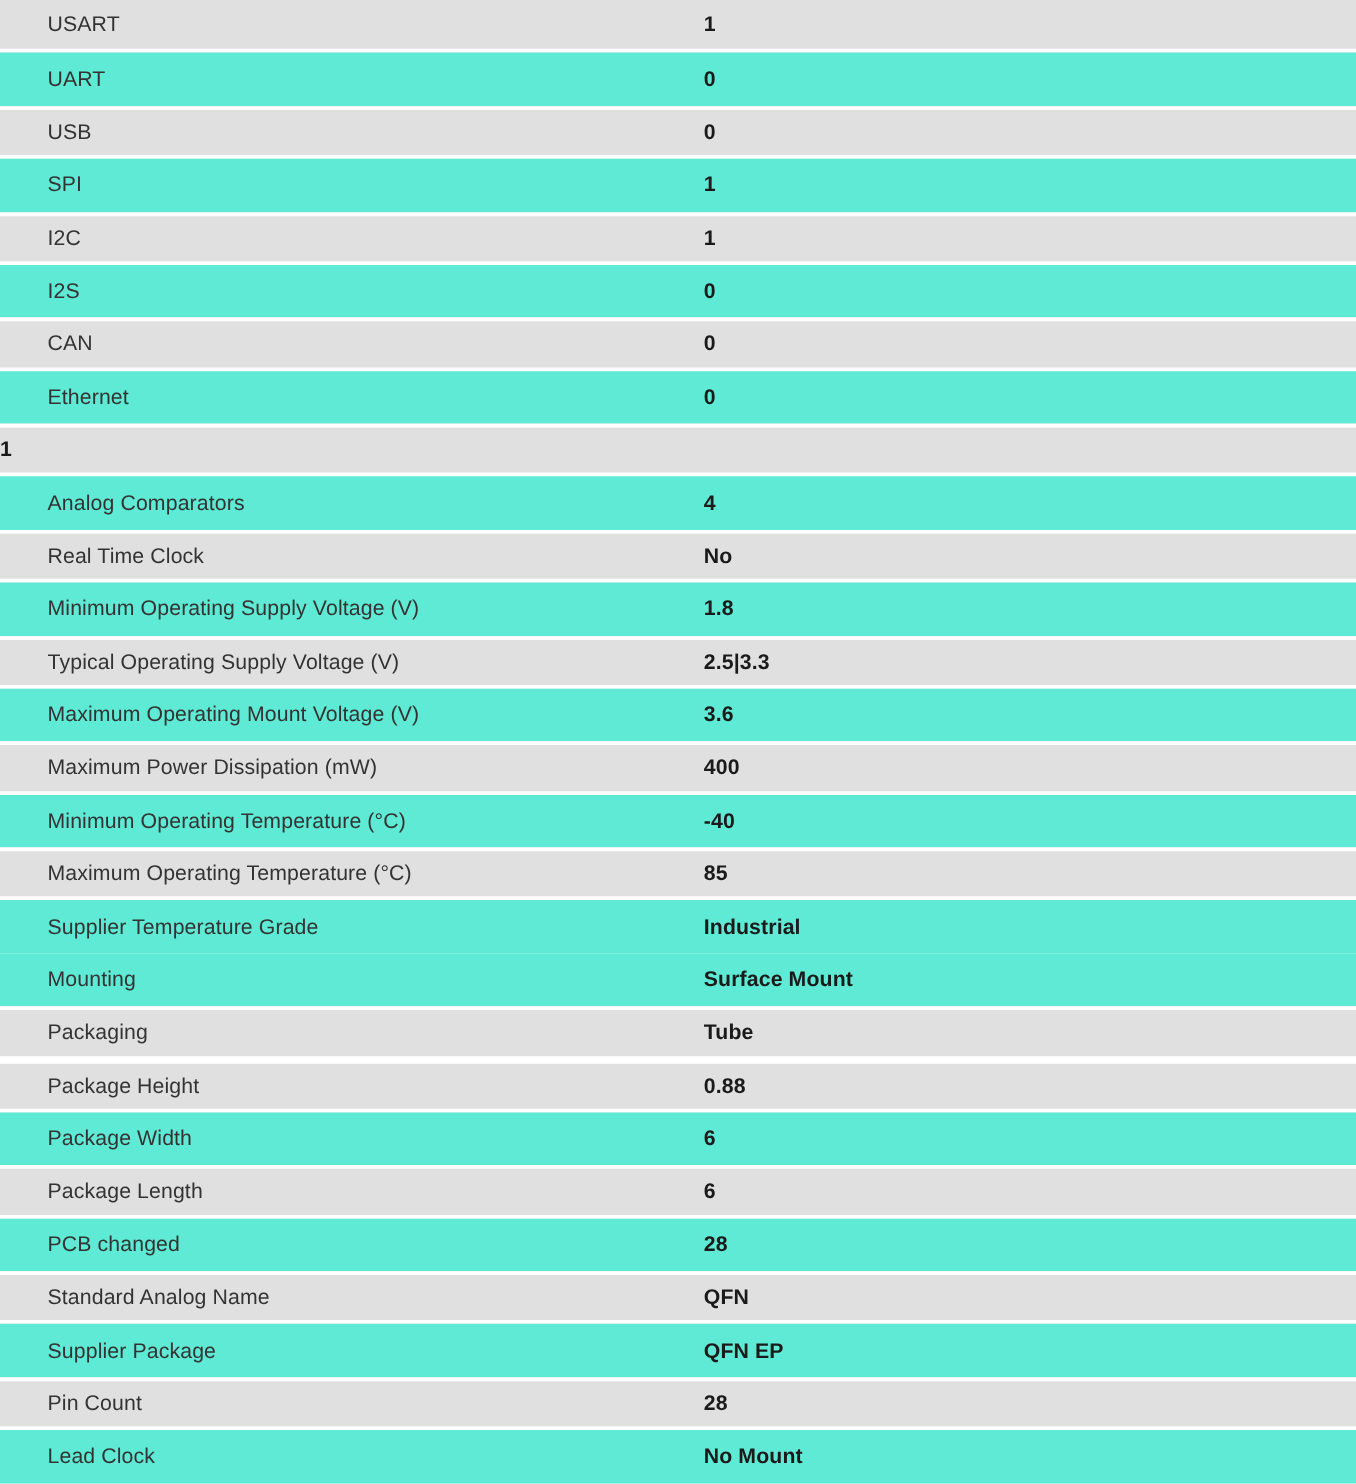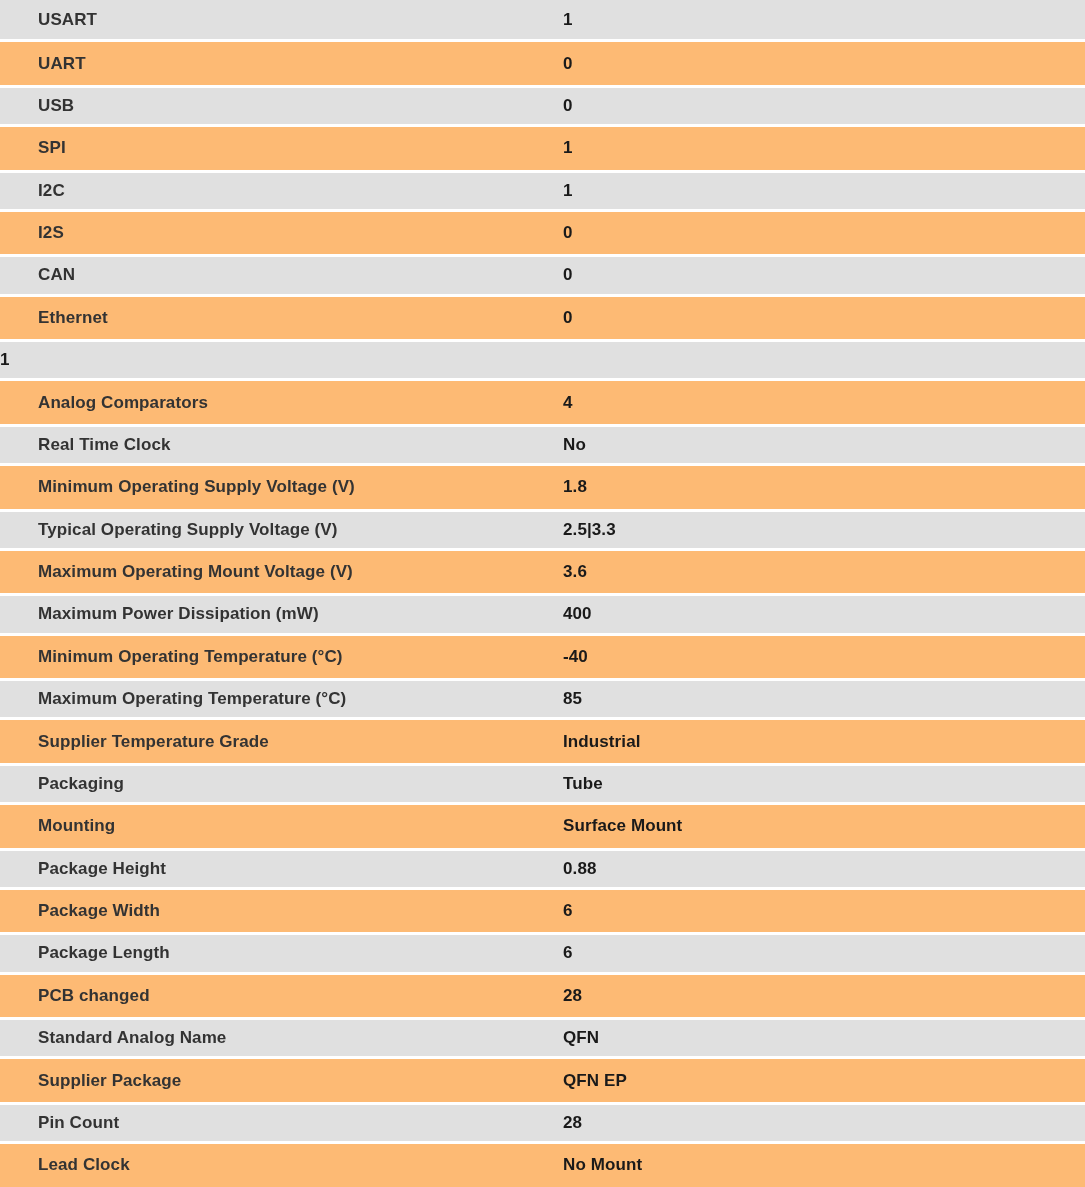--- a/index.html
+++ b/index.html
@@ -12,36 +12,36 @@
     font-family: "Liberation Sans", "DejaVu Sans", sans-serif;
   }
   .spec-table {
     width: 1085px;
   }
   .spec-row {
     box-sizing: border-box;
     height: 42.39px;
     display: flex;
     align-items: center;
-    background: #fdba74;
+    background: #5eead4;
   }
   .spec-row.shaded {
     background: #e0e0e0;
     border-top: 3px solid #ffffff;
     border-bottom: 3px solid #ffffff;
   }
   .spec-row.shaded:first-child {
     border-top: 0;
   }
   .spec-label {
     box-sizing: border-box;
     width: 563px;
     padding-left: 38px;
     font-size: 17px;
-    font-weight: 700;
+    font-weight: 400;
     color: #333333;
     letter-spacing: 0.1px;
     white-space: nowrap;
   }
   .spec-value {
     font-size: 17px;
     font-weight: 700;
     color: #1a1a1a;
     letter-spacing: 0.1px;
     white-space: nowrap;
@@ -115,27 +115,27 @@
       <div class="spec-value">-40</div>
     </div>
     <div class="spec-row shaded">
       <div class="spec-label">Maximum Operating Temperature (°C)</div>
       <div class="spec-value">85</div>
     </div>
     <div class="spec-row">
       <div class="spec-label">Supplier Temperature Grade</div>
       <div class="spec-value">Industrial</div>
     </div>
+    <div class="spec-row">
+      <div class="spec-label">Mounting</div>
+      <div class="spec-value">Surface Mount</div>
+    </div>
     <div class="spec-row shaded">
       <div class="spec-label">Packaging</div>
       <div class="spec-value">Tube</div>
-    </div>
-    <div class="spec-row">
-      <div class="spec-label">Mounting</div>
-      <div class="spec-value">Surface Mount</div>
     </div>
     <div class="spec-row shaded">
       <div class="spec-label">Package Height</div>
       <div class="spec-value">0.88</div>
     </div>
     <div class="spec-row">
       <div class="spec-label">Package Width</div>
       <div class="spec-value">6</div>
     </div>
     <div class="spec-row shaded">

